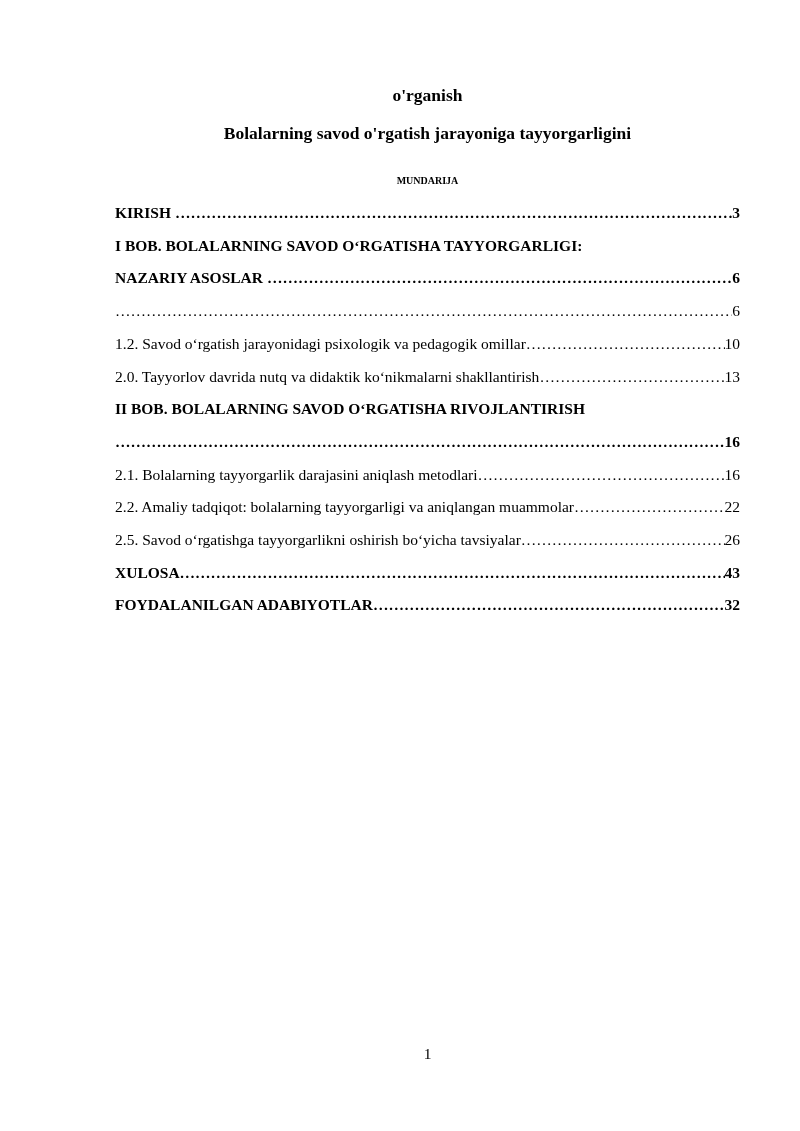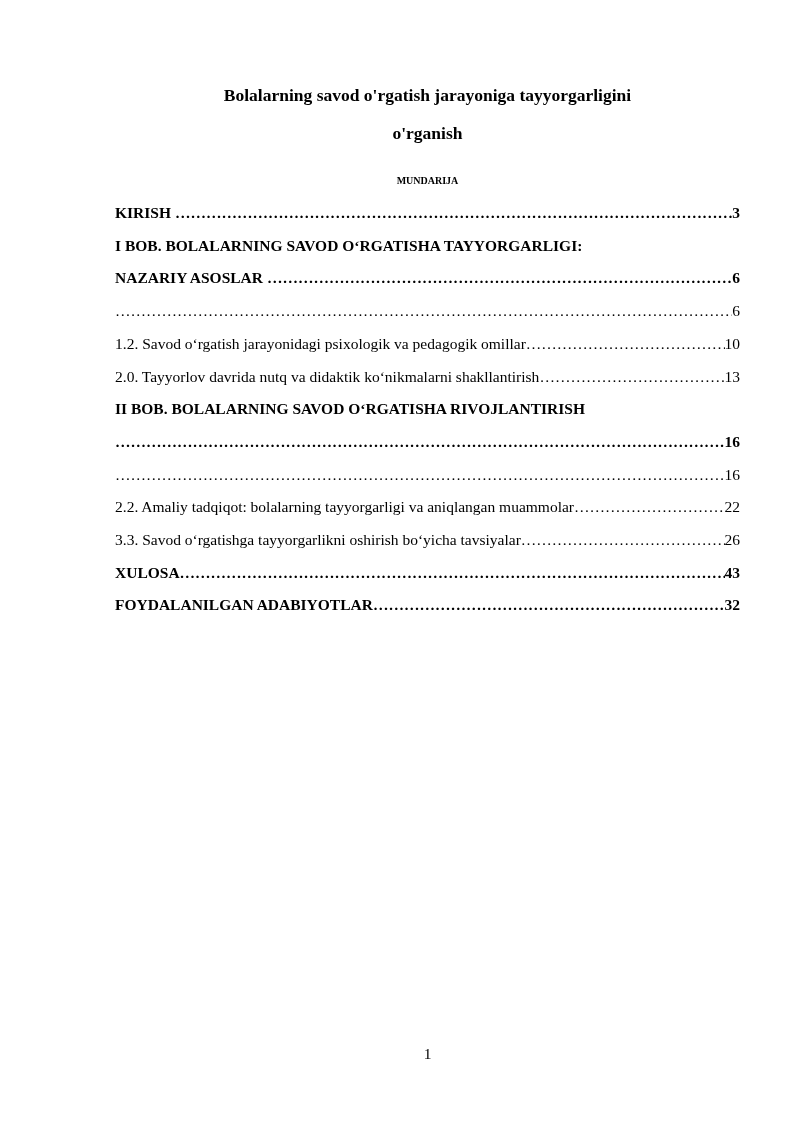--- a/index.html
+++ b/index.html
@@ -69,22 +69,22 @@
     font-size: 15.5px;
   }
 </style>
 </head>
 <body>
 
 <div class="page">
   <div class="content">
 
     <div class="doc-title">
+      <div>o'rganish</div>
       <div>Bolalarning savod o'rgatish jarayoniga tayyorgarligini</div>
-      <div>o'rganish</div>
     </div>
 
     <div class="toc-heading">MUNDARIJA</div>
 
     <div class="toc">
 
       <div class="toc-line bold">
         <span class="toc-label">KIRISH </span>
         <span class="toc-leader">……………………………………………………………………………………………………………………………………………………………………………………………………………………………………</span>
         <span class="toc-page">3</span>
@@ -120,32 +120,33 @@
       <div class="toc-line bold">
         <span class="toc-label">II BOB. BOLALARNING SAVOD OʻRGATISHA RIVOJLANTIRISH</span>
       </div>
 
       <div class="toc-line bold">
         <span class="toc-leader">……………………………………………………………………………………………………………………………………………………………………………………………………………………………………</span>
         <span class="toc-page">16</span>
       </div>
 
       <div class="toc-line">
+        <span class="toc-label">2.1. Bolalarning tayyorgarlik darajasini aniqlash metodlari</span>
         <span class="toc-leader">……………………………………………………………………………………………………………………………………………………………………………………………………………………………………</span>
         <span class="toc-page">16</span>
       </div>
 
       <div class="toc-line">
         <span class="toc-label">2.2. Amaliy tadqiqot: bolalarning tayyorgarligi va aniqlangan muammolar</span>
         <span class="toc-leader">……………………………………………………………………………………………………………………………………………………………………………………………………………………………………</span>
         <span class="toc-page">22</span>
       </div>
 
       <div class="toc-line">
-        <span class="toc-label">3.3. Savod oʻrgatishga tayyorgarlikni oshirish boʻyicha tavsiyalar</span>
+        <span class="toc-label">2.5. Savod oʻrgatishga tayyorgarlikni oshirish boʻyicha tavsiyalar</span>
         <span class="toc-leader">……………………………………………………………………………………………………………………………………………………………………………………………………………………………………</span>
         <span class="toc-page">26</span>
       </div>
 
       <div class="toc-line bold">
         <span class="toc-label">XULOSA</span>
         <span class="toc-leader">……………………………………………………………………………………………………………………………………………………………………………………………………………………………………</span>
         <span class="toc-page">43</span>
       </div>
 

